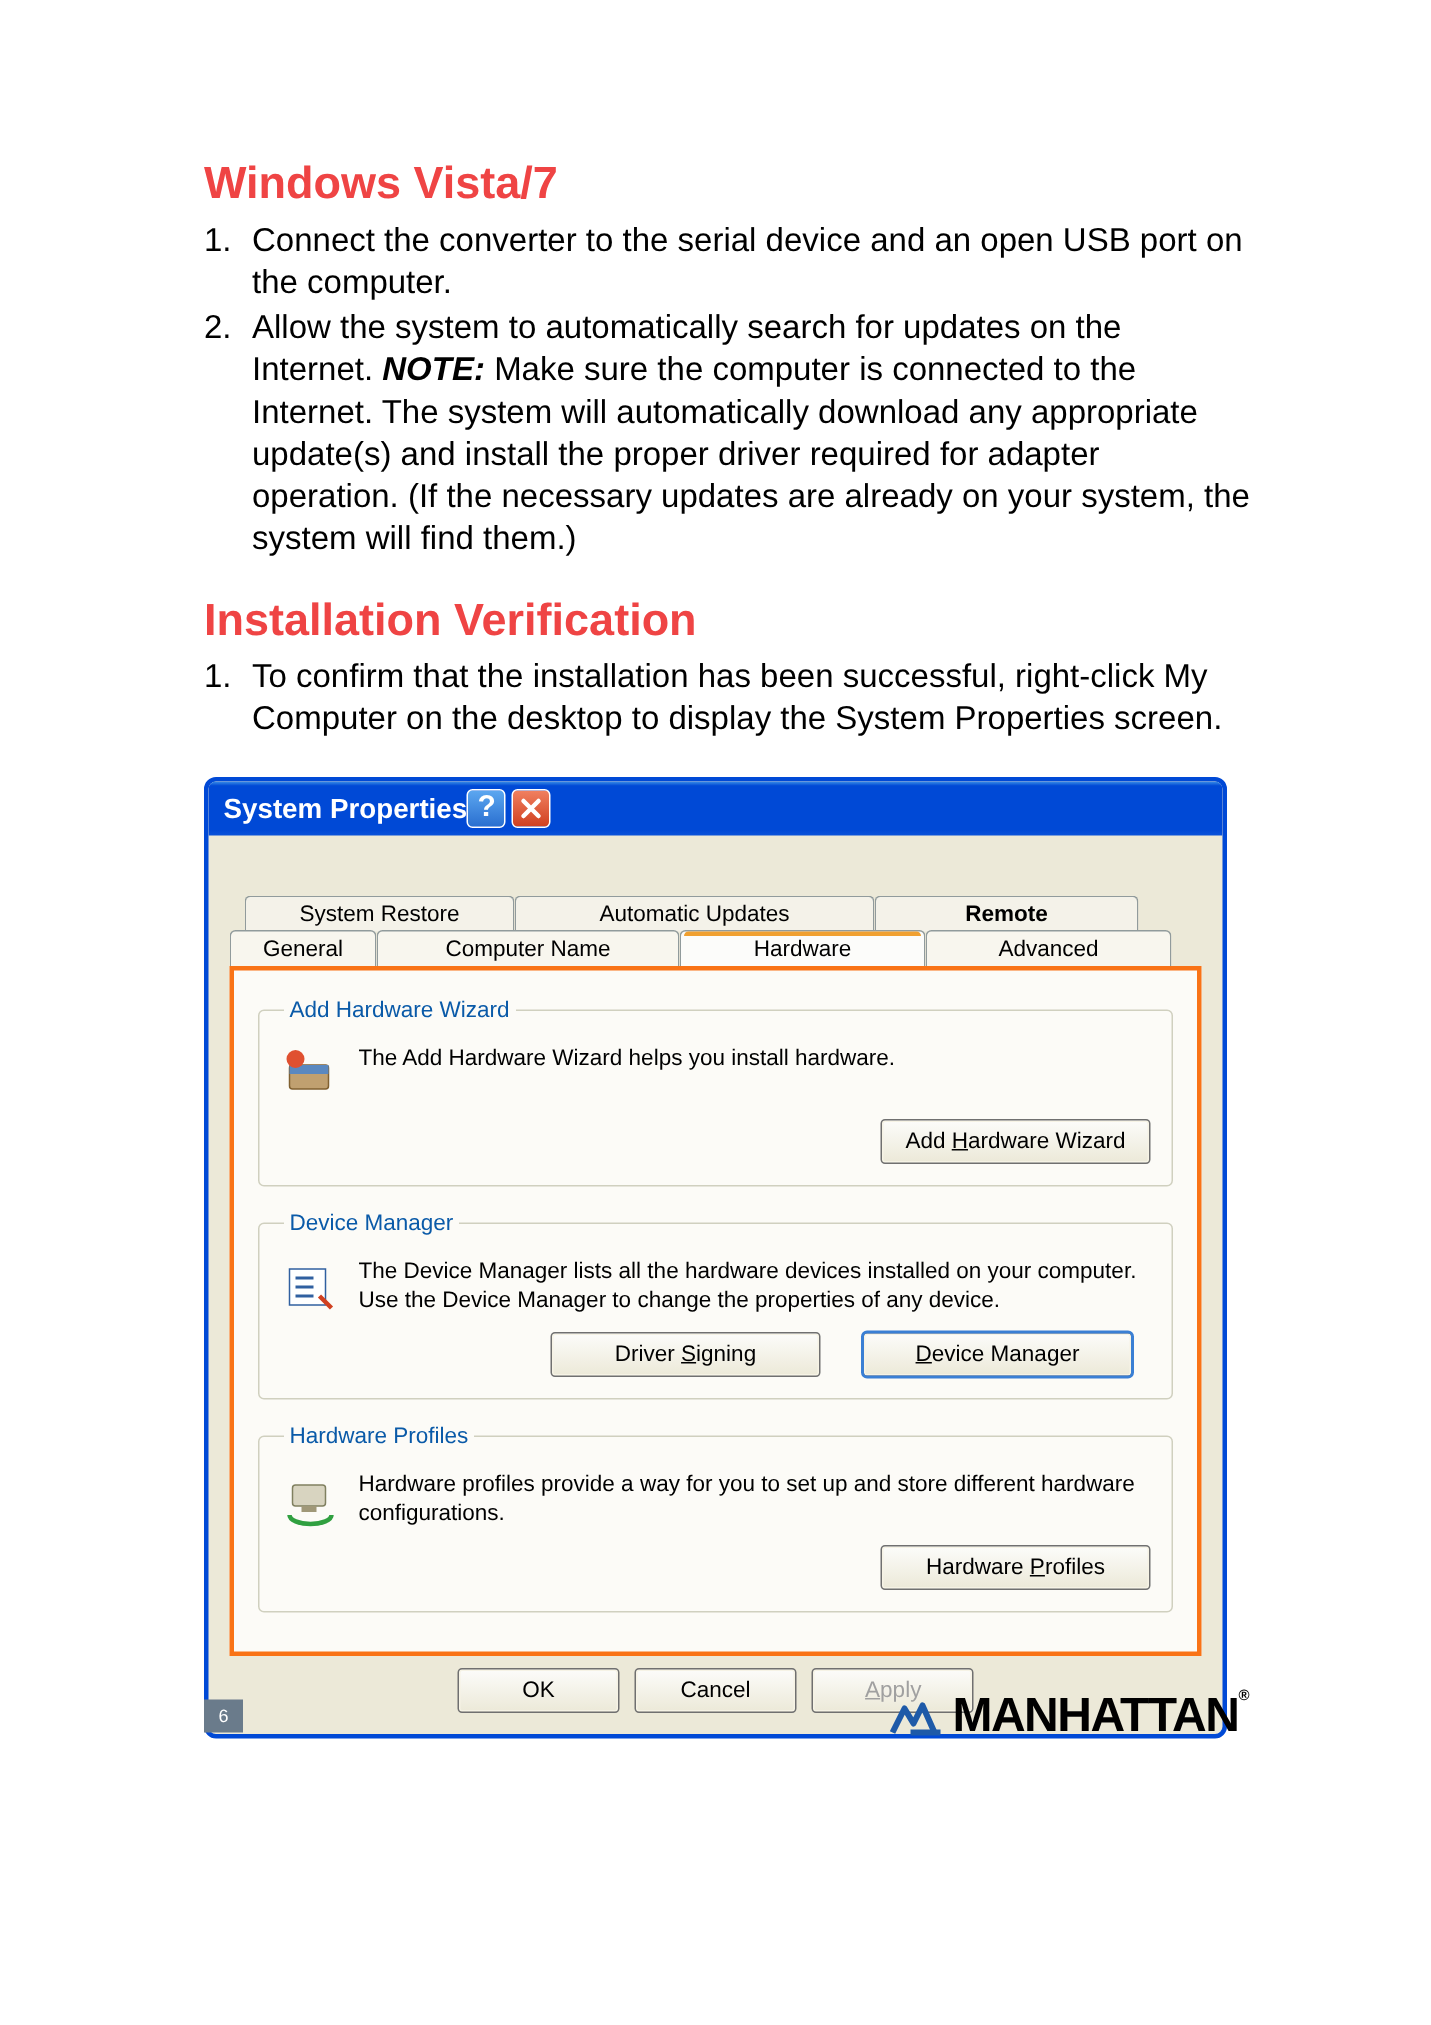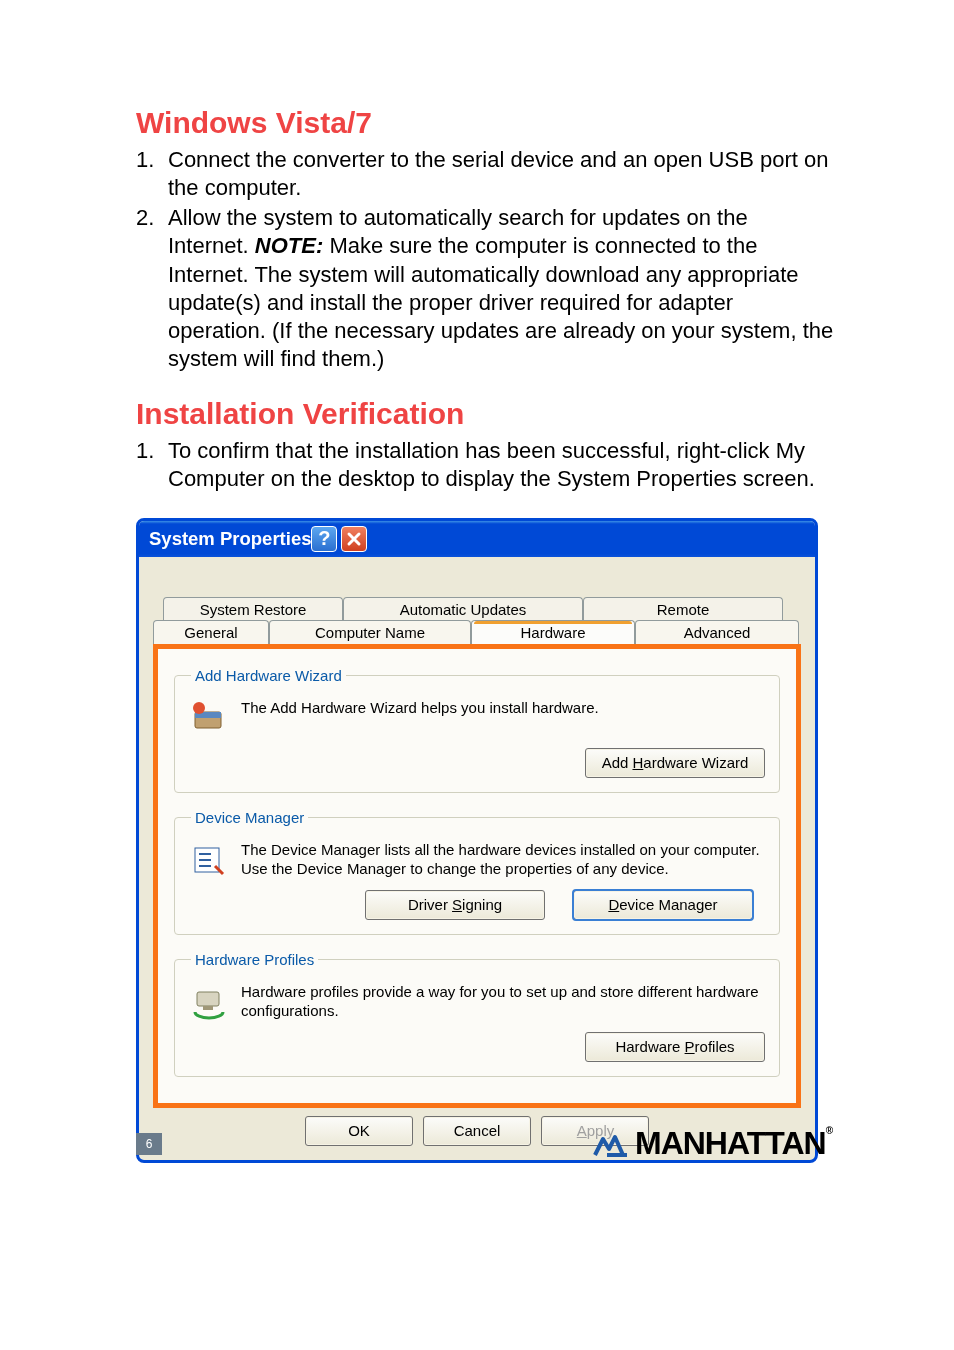--- a/index.html
+++ b/index.html
@@ -107,29 +107,29 @@
     font-weight: normal;
   }
   .tab.active::before{
     content:"";
     position:absolute; left:2px; right:2px; top:0; height:3px;
     background:#f0a030; border-radius:4px 4px 0 0;
   }
   .tabrow.back { margin-left: 10px; margin-top: 30px; }
   .tabrow.back .tab:nth-child(1){ width:180px;}
   .tabrow.back .tab:nth-child(2){ width:240px;}
-  .tabrow.back .tab:nth-child(3){ width:200px;}
+  .tabrow.back .tab:nth-child(3){ width:176px;font-weight:bold;}
   .tabrow.front { margin-top: -1px; }
-  .tabrow.front .tab:nth-child(1){ width:116px;}
+  .tabrow.front .tab:nth-child(1){ width:98px;}
   .tabrow.front .tab:nth-child(2){ width:202px;}
   .tabrow.front .tab:nth-child(3){ width:164px;}
   .tabrow.front .tab:nth-child(4){ width:164px;}
   
   .tabpanel {
-    border: 5px solid #f97316;
+    border: 3px solid #f97316;
     background: #fcfbf7;
     padding: 18px 16px 10px 16px;
   }
   
   fieldset.grp {
     border: 1px solid #d0d0bf;
     border-radius: 4px;
     padding: 14px 14px 14px 14px;
     margin-bottom: 16px;
     position: relative;

